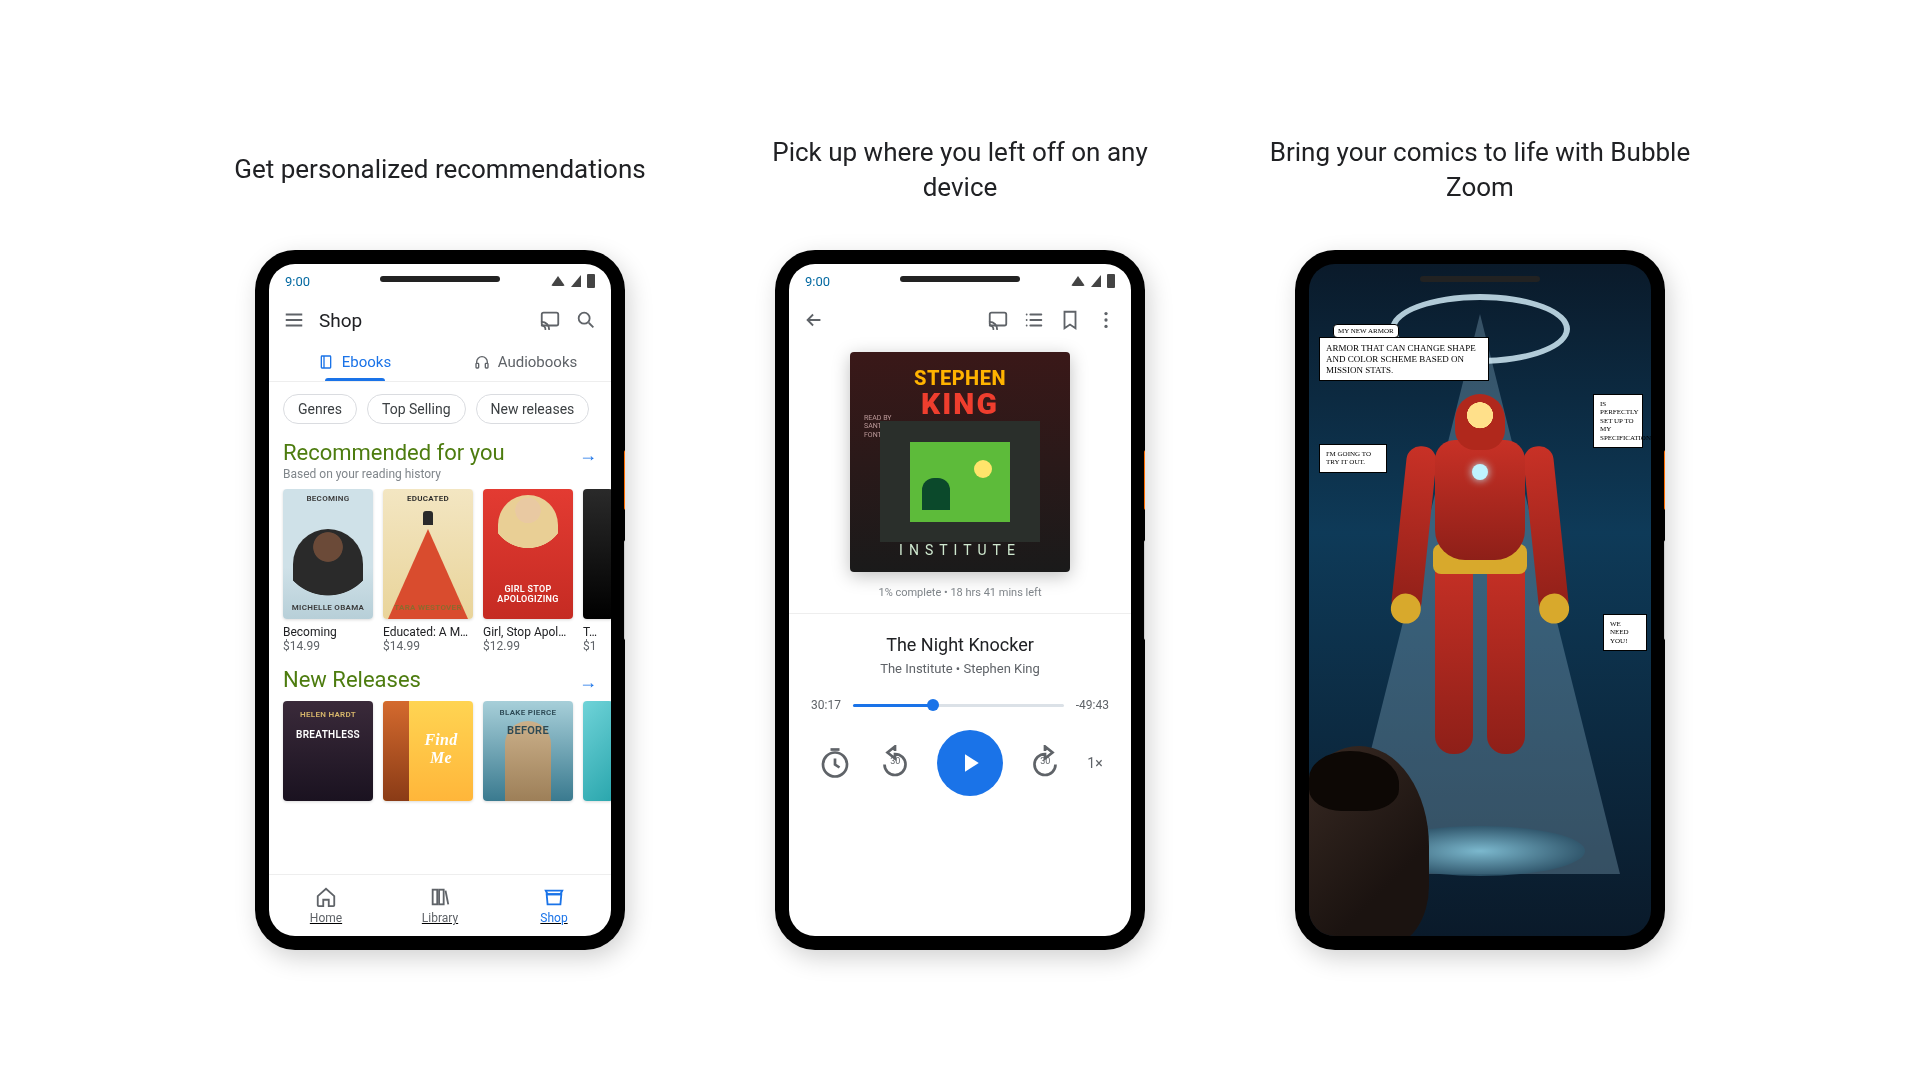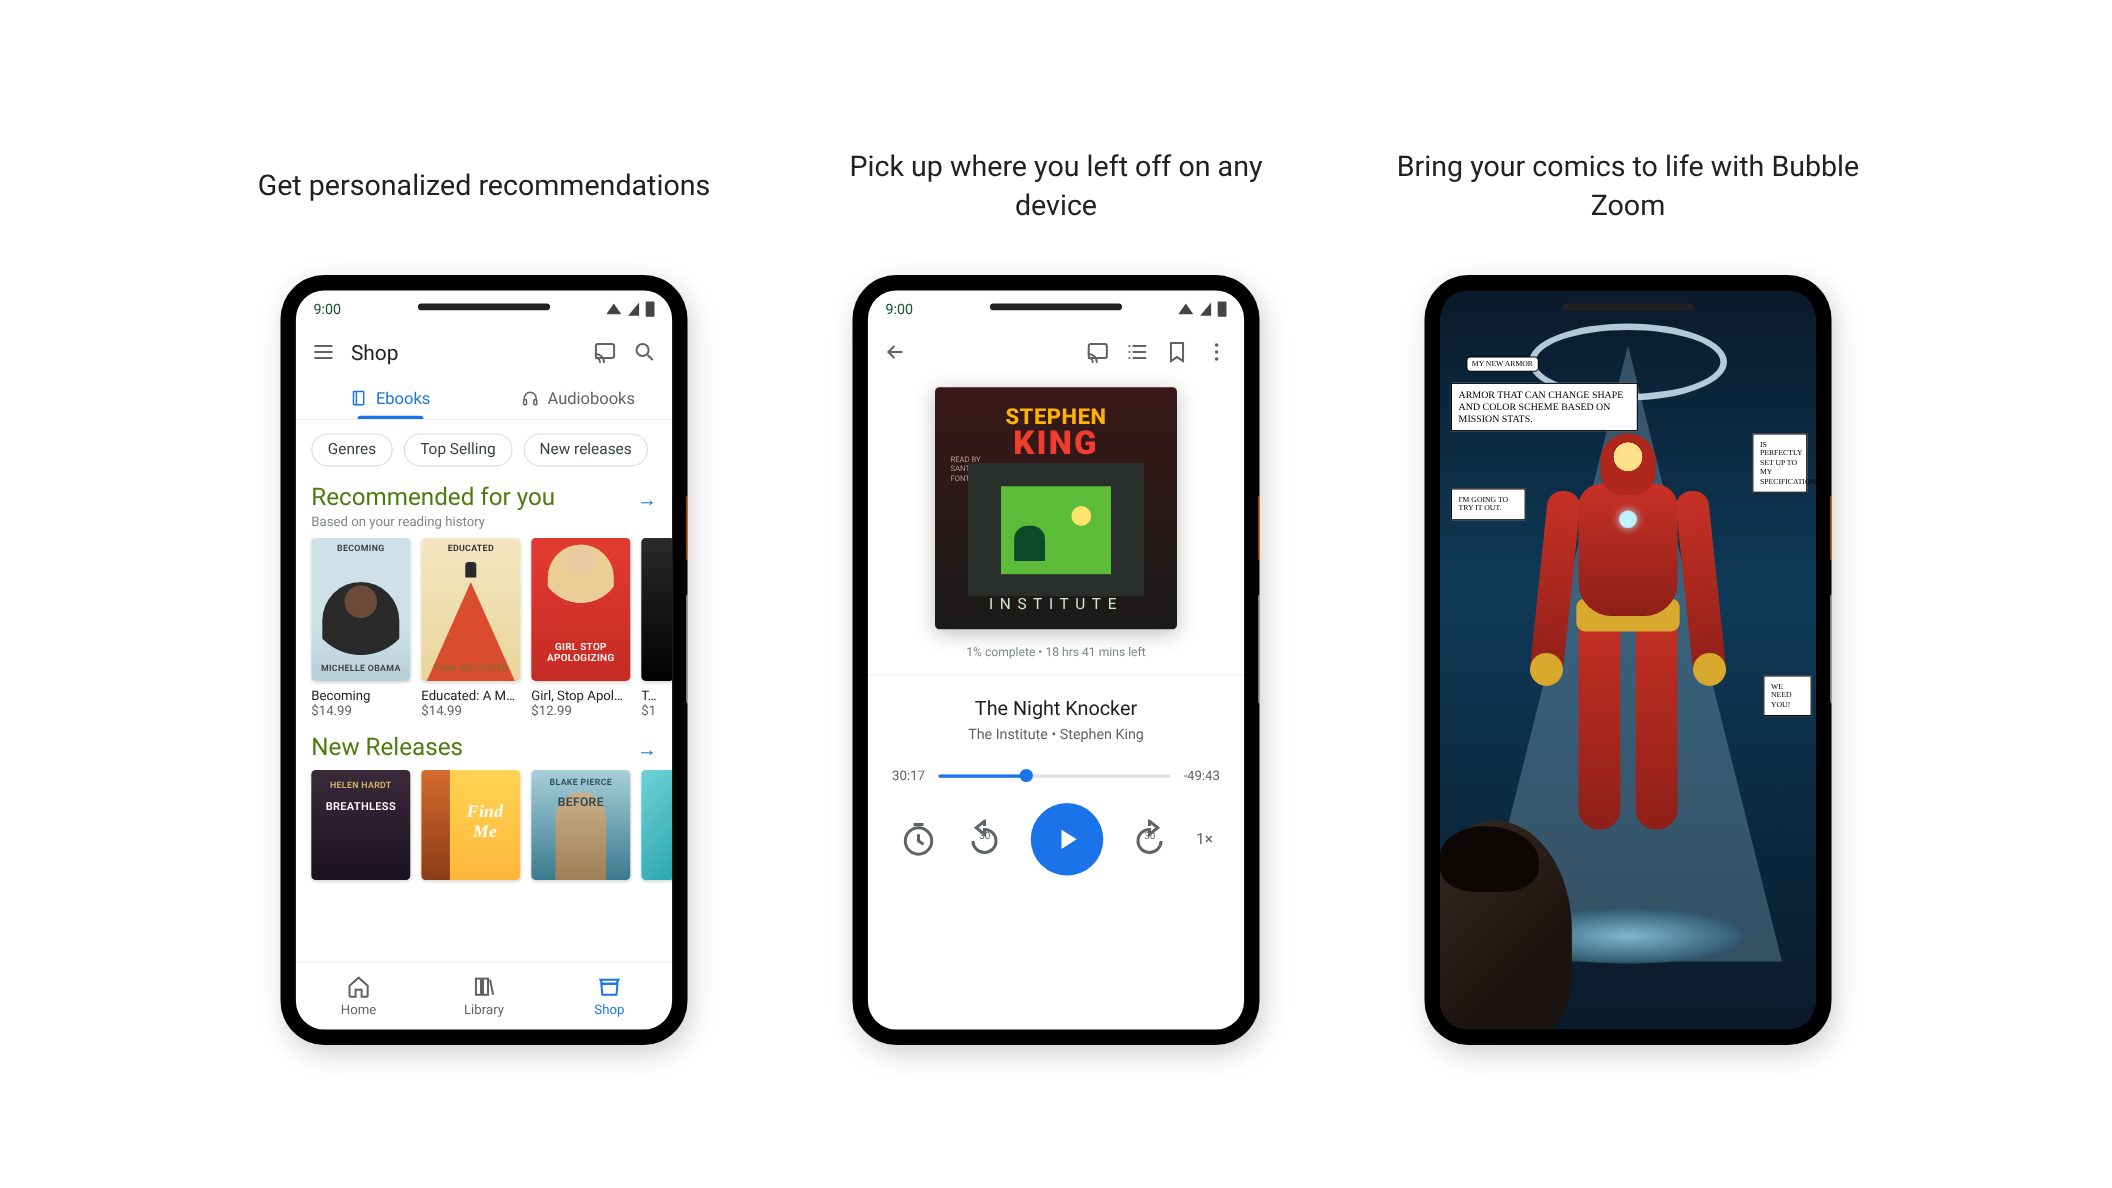--- a/index.html
+++ b/index.html
@@ -7,21 +7,21 @@
 .stage { width: 1480px; height: 820px; display: flex; justify-content: space-between; }
 .col { width: 440px; display: flex; flex-direction: column; align-items: center; }
 .col .caption { font-size: 26px; color: #202124; text-align: center; line-height: 1.35; margin-bottom: 40px; height: 80px; display: flex; align-items: center; justify-content: center; }
 .phone { width: 370px; height: 700px; background: #000; border-radius: 40px; padding: 14px; position: relative; box-shadow: 4px 8px 24px rgba(0,0,0,0.18); overflow: hidden; }
 .phone::after { content: ""; position: absolute; top: 26px; left: 50%; transform: translateX(-50%); width: 120px; height: 6px; background: #222; border-radius: 3px; }
 .screen { width: 100%; height: 100%; background: #fff; border-radius: 26px; overflow: hidden; display: flex; flex-direction: column; position: relative; }
 .power-btn { position: absolute; right: -4px; top: 200px; width: 5px; height: 60px; background: #ff6d00; border-radius: 2px; }
 .vol-btn { position: absolute; right: -4px; top: 290px; width: 5px; height: 100px; background: #ccc; border-radius: 2px; }
 
 
-.status { height: 34px; display: flex; align-items: center; justify-content: space-between; padding: 0 16px; font-size: 13px; color: #14532d; }
+.status { height: 34px; display: flex; align-items: center; justify-content: space-between; padding: 0 16px; font-size: 13px; color: #0369a1; }
 .status .icons { display: flex; gap: 6px; align-items: center; }
 .status .wifi, .status .sig, .status .bat { display: inline-block; }
 .status .wifi { width: 0; height: 0; border-left: 7px solid transparent; border-right: 7px solid transparent; border-bottom: 10px solid #444; border-radius: 2px; }
 .status .sig { width: 0; height: 0; border-left: 10px solid transparent; border-bottom: 12px solid #444; }
 .status .bat { width: 8px; height: 14px; background: #444; border-radius: 1px; }
 
 
 .appbar { height: 44px; display: flex; align-items: center; padding: 0 14px; gap: 14px; }
 .ic { width: 22px; height: 22px; display: flex; align-items: center; justify-content: center; color: #5f6368; }
 .ic svg { width: 100%; height: 100%; }
@@ -51,21 +51,21 @@
 .row { display: flex; gap: 10px; padding: 0 14px 10px; overflow: hidden; }
 .book { width: 90px; flex-shrink: 0; }
 .cover { width: 90px; height: 130px; border-radius: 4px; box-shadow: 0 1px 3px rgba(0,0,0,0.15); background: #ddd; position: relative; overflow: hidden; display: flex; flex-direction: column; align-items: center; justify-content: center; text-align: center; }
 .cover .cl { font-size: 8px; line-height: 1.1; color: #fff; padding: 0 3px; text-transform: uppercase; letter-spacing: 0.3px; font-weight: 600; }
 .btitle { font-size: 12px; color: #202124; margin-top: 6px; line-height: 1.2; overflow: hidden; text-overflow: ellipsis; white-space: nowrap; }
 .bprice { font-size: 12px; color: #5f6368; }
 .book.partial { width: 30px; }
 .book.partial .cover { width: 30px; }
 
 
-.bnav { height: 62px; border-top: 1px solid #eee; display: flex; }
+.bnav { height: 62px; border-top: 1px solid #eee; display: flex; text-decoration: underline; }
 .bitem { flex: 1; display: flex; flex-direction: column; align-items: center; justify-content: center; gap: 3px; font-size: 12px; color: #5f6368; }
 .bitem.active { color: #1a73e8; }
 .bitem .bic { width: 22px; height: 22px; }
 
 
 .player-screen .content { flex: 1; display: flex; flex-direction: column; align-items: center; padding: 10px 0 0; }
 .album { width: 220px; height: 220px; border-radius: 4px; box-shadow: 0 4px 18px rgba(0,0,0,0.25); background: linear-gradient(180deg, #3a1818 0%, #1a1a1a 100%); display: flex; flex-direction: column; align-items: center; justify-content: space-between; padding: 14px 0; position: relative; }
 .album .at1 { color: #ffb300; font-size: 20px; font-weight: 800; letter-spacing: 0.5px; }
 .album .at2 { color: #ef3e2e; font-size: 30px; font-weight: 900; letter-spacing: 2px; margin-top: -4px; }
 .album .window { width: 100px; height: 80px; background: #5dbb3a; display: flex; align-items: center; justify-content: center; position: relative; }
@@ -91,21 +91,21 @@
 .speed { font-size: 14px; color: #5f6368; }
 
 
 .comics-screen .screen { background: #000; }
 .comic-stage { flex: 1; background: linear-gradient(180deg, #0a1a2a 0%, #0e3a58 40%, #0a1a2a 100%); position: relative; overflow: hidden; }
 .light-ring { position: absolute; top: 30px; left: 50%; transform: translateX(-50%); width: 180px; height: 70px; border: 6px solid #cfe9f5; border-radius: 50%; opacity: 0.85; }
 .beam { position: absolute; top: 50px; left: 50%; transform: translateX(-50%); width: 0; height: 0; border-left: 140px solid transparent; border-right: 140px solid transparent; border-bottom: 560px solid rgba(170,210,230,0.28); }
 .speech { position: absolute; background: #fff; border: 1px solid #000; padding: 5px 6px; font-family: "Comic Sans MS", cursive; font-size: 9px; line-height: 1.2;  color: #000; }
 .speech.small { font-size: 7px; }
 .sp-tag { top: 60px; left: 24px; border-radius: 4px; padding: 2px 4px; font-size: 6px; }
-.sp-main { top: 84px; left: 10px; width: 170px; }
+.sp-main { top: 73px; left: 10px; width: 170px; }
 .sp-r1 { top: 130px; right: 8px; width: 50px; font-size: 6px; }
 .sp-l2 { top: 180px; left: 10px; width: 68px; font-size: 6px; }
 .sp-r2 { top: 350px; right: 4px; width: 44px; font-size: 6px; }
 .figure { position: absolute; left: 50%; top: 130px; transform: translateX(-50%); width: 170px; height: 360px; }
 .helmet { position: absolute; top: 0; left: 50%; transform: translateX(-50%); width: 50px; height: 56px; background: radial-gradient(circle at 50% 38%, #ffe08a 30%, #b0281c 31%); border-radius: 25px 25px 20px 20px; }
 .torso { position: absolute; top: 46px; left: 50%; transform: translateX(-50%); width: 90px; height: 120px; background: linear-gradient(180deg, #c83126, #8e1f18); border-radius: 20px 20px 30px 30px; }
 .reactor { position: absolute; top: 70px; left: 50%; transform: translateX(-50%); width: 16px; height: 16px; background: #bff3ff; border-radius: 50%; box-shadow: 0 0 8px #bff3ff; }
 .larm { position: absolute; top: 52px; left: 4px; width: 30px; height: 170px; background: linear-gradient(180deg, #c83126, #8e1f18); border-radius: 14px; transform: rotate(6deg); }
 .rarm { position: absolute; top: 52px; right: 4px; width: 30px; height: 170px; background: linear-gradient(180deg, #c83126, #8e1f18); border-radius: 14px; transform: rotate(-6deg); }
 .hand { position: absolute; bottom: -8px; left: 0; width: 30px; height: 30px; background: #d8a92c; border-radius: 50%; }

